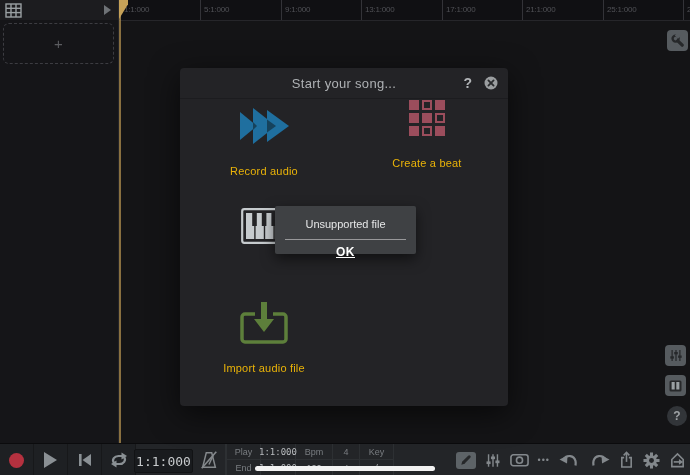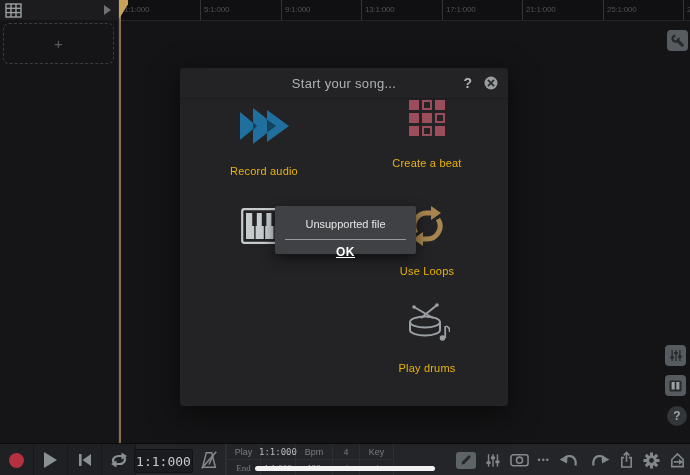--- a/index.html
+++ b/index.html
@@ -57,21 +57,21 @@
   .rec{width:15px;height:15px;border-radius:50%;background:#b5313f;}
   .playtri{width:0;height:0;border-left:13px solid #8a9094;border-top:8px solid transparent;border-bottom:8px solid transparent;}
   .timebox{position:absolute;left:134px;top:5px;width:57px;height:22px;background:#191b1e;border:1px solid #121315;border-radius:2px;
            display:flex;align-items:center;justify-content:center;font-size:13px;color:#c7cacc;}
   .ttable{position:absolute;left:193px;top:0;display:grid;grid-template-columns:33px 35px 35px 37px 27px 34px;grid-template-rows:16px 16px;}
   .cell{border-right:1px solid #2d3033;border-bottom:1px solid #2d3033;display:flex;align-items:center;justify-content:center;
         font-size:9px;color:#797d81;}
   .cell.first{border-left:1px solid #2d3033;}
   .cell.val{color:#b9bcbf;font-size:9px;}
   .cell.metro{grid-row:1/3;border-bottom:none;}
-  .cell.nb{border-bottom:none;font-family:Liberation Serif, serif;}
+  .cell.nb{border-bottom:none;}
   .bicons{position:absolute;right:4px;top:0;height:32px;display:flex;align-items:center;gap:9px;}
   .bic{display:flex;align-items:center;justify-content:center;}
   .pencilbtn{width:20px;height:17px;background:#5d6367;border-radius:3px;display:flex;align-items:center;justify-content:center;}
   .dots{color:#83888c;font-size:9px;letter-spacing:1px;}
   .homebar{position:absolute;left:255px;top:466px;width:180px;height:5px;border-radius:3px;background:#f2f2f2;z-index:30;}
 </style>
 </head>
 <body>
 
 <div class="stage">
@@ -224,55 +224,31 @@
               <rect x="33.8" y="5" width="8.2" height="26"></rect>
           </g>
           <g fill="#232326">
             <rect x="11.2" y="5" width="4.6" height="13"></rect>
               <rect x="20.8" y="5" width="4.6" height="13"></rect>
               <rect x="30.4" y="5" width="4.6" height="13"></rect>
           </g>
         </svg>
       </div>
     </div>
-    <div class="opt" style="left:172px;top:132px;">
+
+    <div class="opt" style="left:9px;top:229px;">
       <div class="ic">
-        <svg width="46" height="46" viewBox="0 0 46 46">
-          <g fill="none" stroke="#a8854e" stroke-width="5">
-            <path d="M12 30 A13 13 0 0 1 24 10 h4"></path>
-            <path d="M34 16 A13 13 0 0 1 22 36 h-4"></path>
-          </g>
-          <polygon points="27,3 27,17 37,10" fill="#a8854e"></polygon>
-          <polygon points="19,29 19,43 9,36" fill="#a8854e"></polygon>
-        </svg>
-      </div>
-      <div class="lb">Use Loops</div>
-    </div>
-
-    <div class="opt" style="left:172px;top:229px;">
-      <div class="ic">
-        <svg width="46" height="42" viewBox="0 0 46 42">
-          <g stroke="#9aa0a4" stroke-width="2" fill="none">
-            <line x1="10" y1="5" x2="29" y2="16"></line>
-              <line x1="33" y1="3" x2="17" y2="16"></line>
-            <ellipse cx="21" cy="20" rx="15" ry="5.5"></ellipse>
-            <line x1="6" y1="20" x2="6" y2="28"></line>
-              <line x1="36" y1="20" x2="36" y2="28"></line>
-            <path d="M6 28 A15 5.5 0 0 0 36 28"></path>
-          </g>
-          <g fill="#9aa0a4">
-            <circle cx="10" cy="5" r="1.8"></circle>
-              <circle cx="33" cy="3" r="1.8"></circle>
-            <circle cx="38.5" cy="36" r="2.8"></circle>
-              <rect x="40.3" y="24" width="1.8" height="12"></rect>
-          </g>
-          <path d="M42 24 q4.5 1.5 3.5 6" stroke="#9aa0a4" stroke-width="1.8" fill="none"></path>
-        </svg>
-      </div>
-      <div class="lb">Play drums</div>
+        <svg width="48" height="42" viewBox="0 0 48 42">
+          <rect x="2" y="12" width="44" height="28" rx="3" fill="none" stroke="#5d7f3b" stroke-width="3.5"></rect>
+          <rect x="15" y="8" width="18" height="9" fill="#232326"></rect>
+          <rect x="21" y="0" width="6" height="19" fill="#5d7f3b"></rect>
+          <polygon points="14,17 34,17 24,30" fill="#5d7f3b"></polygon>
+        </svg>
+      </div>
+      <div class="lb">Import audio file</div>
     </div>
   </div>
 
   <div class="alert">
     <div class="alert-msg">Unsupported file</div>
     <div class="alert-div"></div>
     <span class="alert-ok">OK</span>
   </div>
 
   <div class="bottombar">

